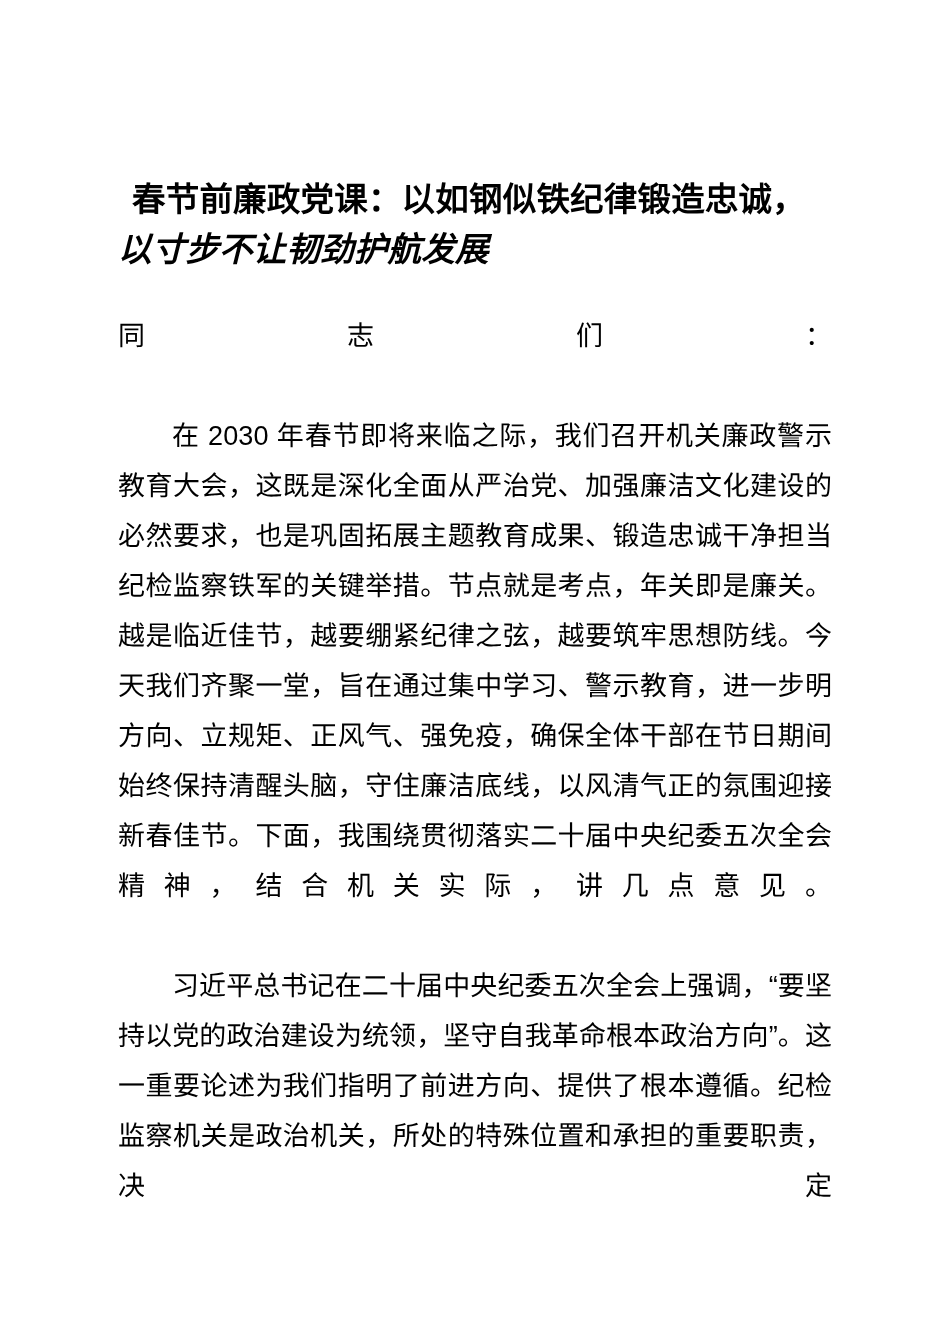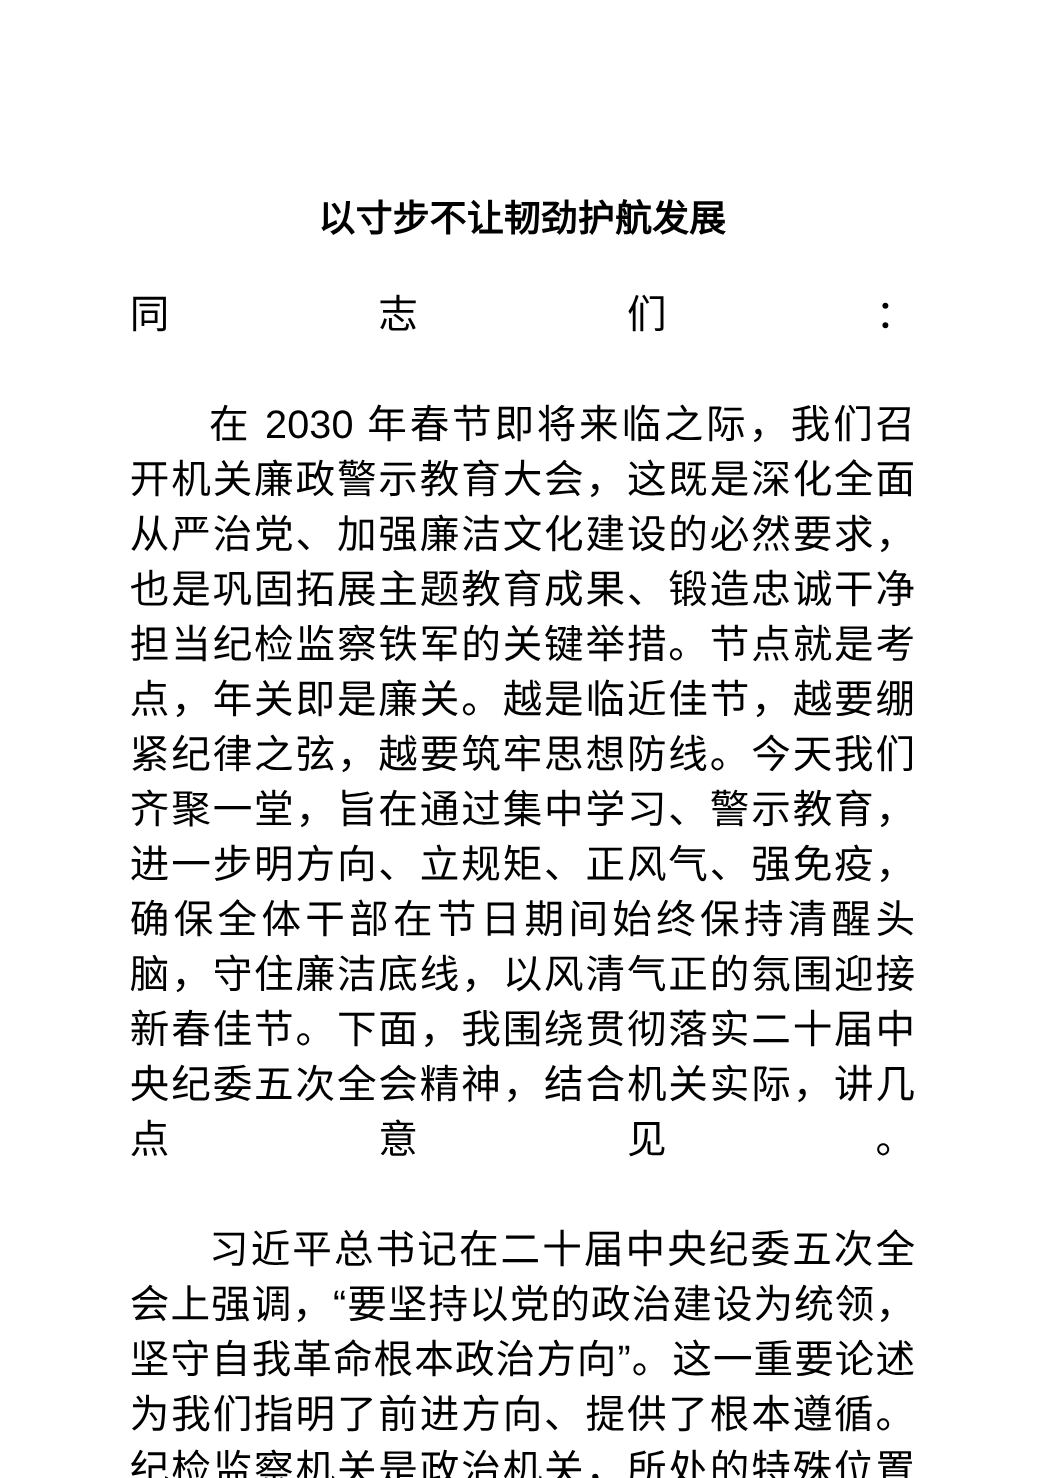--- a/index.html
+++ b/index.html
@@ -44,32 +44,33 @@
   .doc-title .title-line {
     display: block;
   }
 
   .doc-title .title-line-1 {
     text-align: left;
     padding-left: 14px;
   }
 
   .doc-title .title-line-2 {
-    text-align: center;
+    text-align: left;
+    font-style: italic;
   }
 
   
   .body-block {
     margin-top: 36px;
   }
 
   p.para {
     margin: 0;
     padding: 0;
-    font-size: 36px;
+    font-size: 27px;
     line-height: 50px;
     text-align: justify;
     text-justify: inter-character;
     letter-spacing: 0.1px;
     color: #000000;
     word-break: break-all;
   }
 
   p.para.indent {
     text-indent: 2em;
@@ -91,20 +92,21 @@
     width: 100%;
   }
 </style>
 </head>
 <body>
 
 <div class="page">
   <div class="doc-body">
 
     <h1 class="doc-title">
+      <span class="title-line title-line-1">春节前廉政党课：以如钢似铁纪律锻造忠诚，</span>
       <span class="title-line title-line-2">以寸步不让韧劲护航发展</span>
     </h1>
 
     <div class="body-block">
       <p class="para salutation">同志们：</p>
 
       <p class="para indent">在 2030 年春节即将来临之际，我们召开机关廉政警示教育大会，这既是深化全面从严治党、加强廉洁文化建设的必然要求，也是巩固拓展主题教育成果、锻造忠诚干净担当纪检监察铁军的关键举措。节点就是考点，年关即是廉关。越是临近佳节，越要绷紧纪律之弦，越要筑牢思想防线。今天我们齐聚一堂，旨在通过集中学习、警示教育，进一步明方向、立规矩、正风气、强免疫，确保全体干部在节日期间始终保持清醒头脑，守住廉洁底线，以风清气正的氛围迎接新春佳节。下面，我围绕贯彻落实二十届中央纪委五次全会精神，结合机关实际，讲几点意见。</p>
 
 
       <p class="para indent">习近平总书记在二十届中央纪委五次全会上强调，“要坚持以党的政治建设为统领，坚守自我革命根本政治方向”。这一重要论述为我们指明了前进方向、提供了根本遵循。纪检监察机关是政治机关，所处的特殊位置和承担的重要职责，决定</p>

